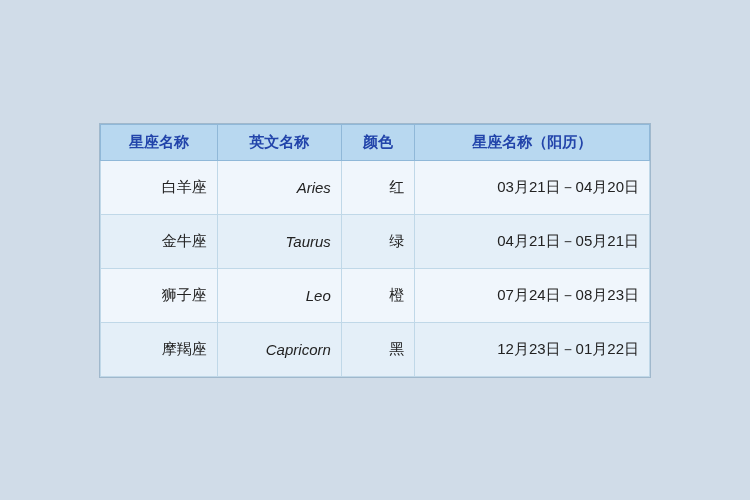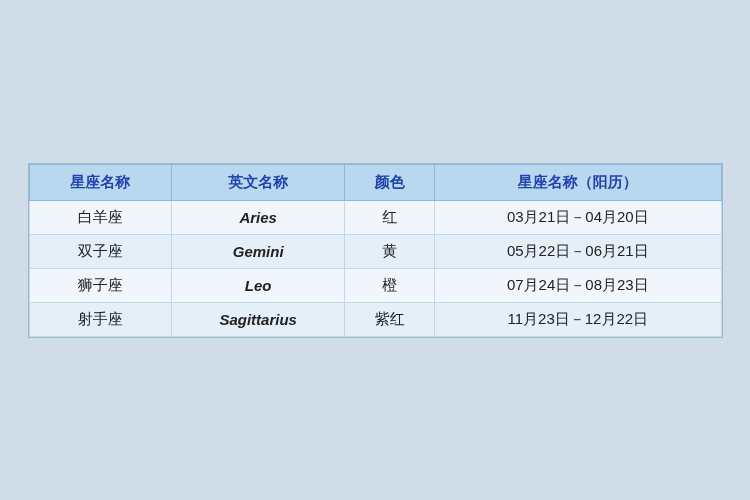--- a/index.html
+++ b/index.html
@@ -10,21 +10,21 @@
       background-color: #d0dce8;
       display: flex;
       align-items: center;
       justify-content: center;
       font-family: "Microsoft YaHei", "SimHei", sans-serif;
     }
 
     .table-wrapper {
       background: #e8f0f8;
       border: 1px solid #a0b8cc;
-      width: 695px;
+      width: 552px;
     }
 
     table {
       width: 100%;
       border-collapse: collapse;
       font-size: 15px;
     }
 
     thead tr {
       background-color: #b8d8f0;
@@ -41,30 +41,29 @@
 
     tbody tr {
       background-color: #f0f6fc;
     }
 
     tbody tr:nth-child(even) {
       background-color: #e4eff8;
     }
 
     tbody td {
-      padding: 7px 10px;
+      padding: 17px 10px;
       border: 1px solid #c0d8e8;
-      text-align: center;
+      text-align: right;
       color: #222;
       font-size: 15px;
     }
 
     tbody td:nth-child(2) {
       font-style: italic;
-      font-weight: bold;
     }
   </style>
 </head>
 <body>
 
 <div class="table-wrapper">
   <table>
     <thead>
       <tr>
         <th>星座名称</th>
@@ -74,32 +73,32 @@
       </tr>
     </thead>
     <tbody id="table-body">
     <tr>
           <td>白羊座</td>
           <td>Aries</td>
           <td>红</td>
           <td>03月21日－04月20日</td>
         </tr>
         <tr>
-          <td>双子座</td>
-          <td>Gemini</td>
-          <td>黄</td>
-          <td>05月22日－06月21日</td>
+          <td>金牛座</td>
+          <td>Taurus</td>
+          <td>绿</td>
+          <td>04月21日－05月21日</td>
         </tr>
         <tr>
           <td>狮子座</td>
           <td>Leo</td>
           <td>橙</td>
           <td>07月24日－08月23日</td>
         </tr>
         <tr>
-          <td>射手座</td>
-          <td>Sagittarius</td>
-          <td>紫红</td>
-          <td>11月23日－12月22日</td>
+          <td>摩羯座</td>
+          <td>Capricorn</td>
+          <td>黑</td>
+          <td>12月23日－01月22日</td>
         </tr>
       </tbody>
   </table>
 </div>
 
 </body></html>

